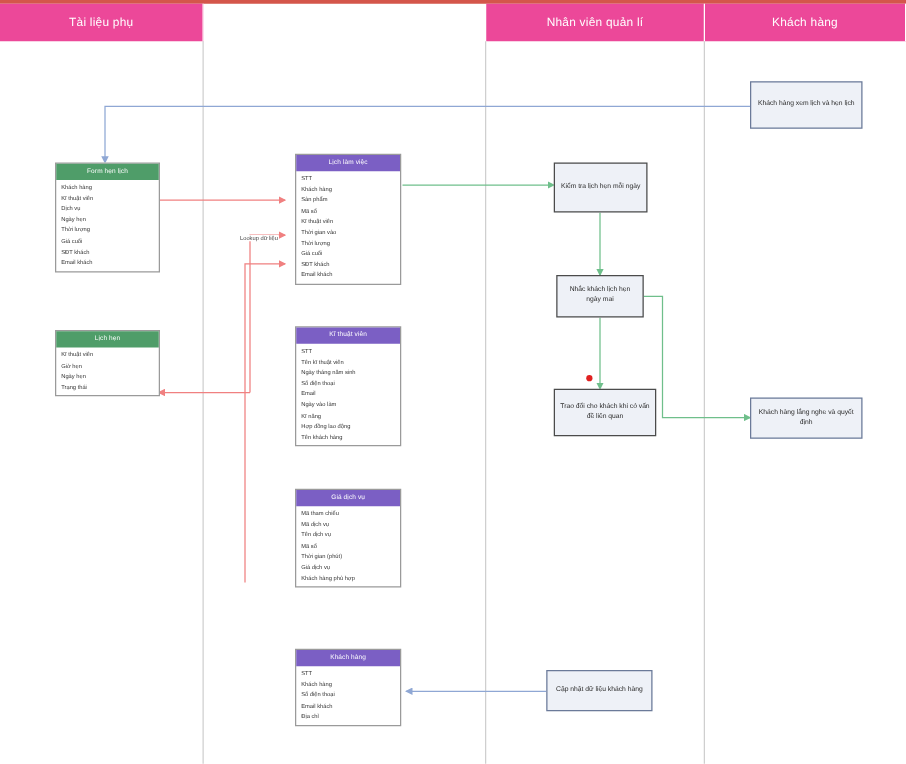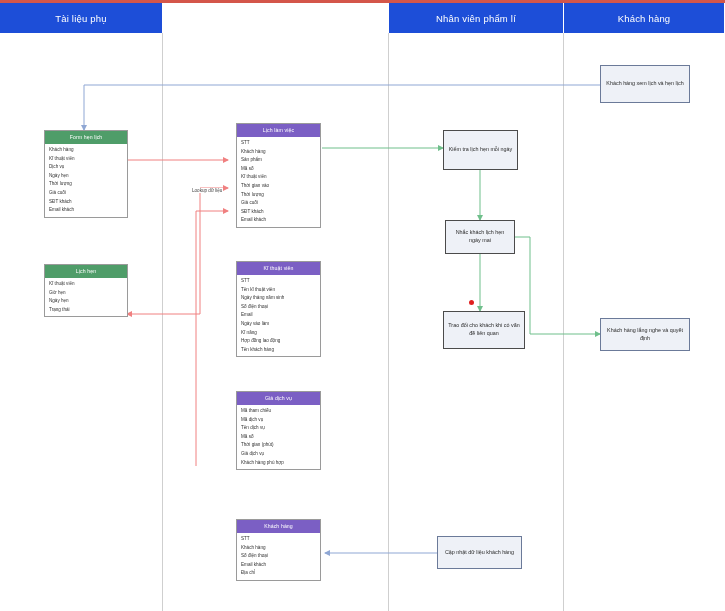--- a/index.html
+++ b/index.html
@@ -9,21 +9,21 @@
     color:#2b2b2b;
   }
   #canvas{position:absolute;inset:0;width:725px;height:611px;}
 
   
   .top-rule{position:absolute;left:0;top:0;width:725px;height:3px;background:#d4564a;}
 
   
   .lane-header{
     position:absolute;top:3px;height:30px;
-    background:#1d4ed8;color:#ffffff;
+    background:#ec4899;color:#ffffff;
     display:flex;align-items:center;justify-content:center;
     font-size:9.5px;letter-spacing:.2px;
     border-right:1px solid #ffffff;
     box-sizing:border-box;
   }
   .lane-col{
     position:absolute;top:33px;height:578px;
     border-right:1px solid #cfcfcf;
     box-sizing:border-box;
   }
@@ -76,21 +76,21 @@
   }
 </style>
 </head>
 <body>
 
 <div id="canvas">
 
   <div class="top-rule"></div>
 
   <div class="lane-header" style="left:0;width:163px;">Tài liệu phụ</div>
-  <div class="lane-header" style="left:389px;width:175px;">Nhân viên phẩm lí</div>
+  <div class="lane-header" style="left:389px;width:175px;">Nhân viên quản lí</div>
   <div class="lane-header" style="left:564px;width:161px;">Khách hàng</div>
 
   <div class="lane-col" style="left:0;width:163px;"></div>
   <div class="lane-col" style="left:163px;width:226px;"></div>
   <div class="lane-col" style="left:389px;width:175px;"></div>
   <div class="lane-col last" style="left:564px;width:161px;"></div>
 
   <svg class="links" viewBox="0 0 725 611">
     <defs>
       <marker id="ah-blue" markerWidth="6" markerHeight="6" refX="5" refY="3" orient="auto">

